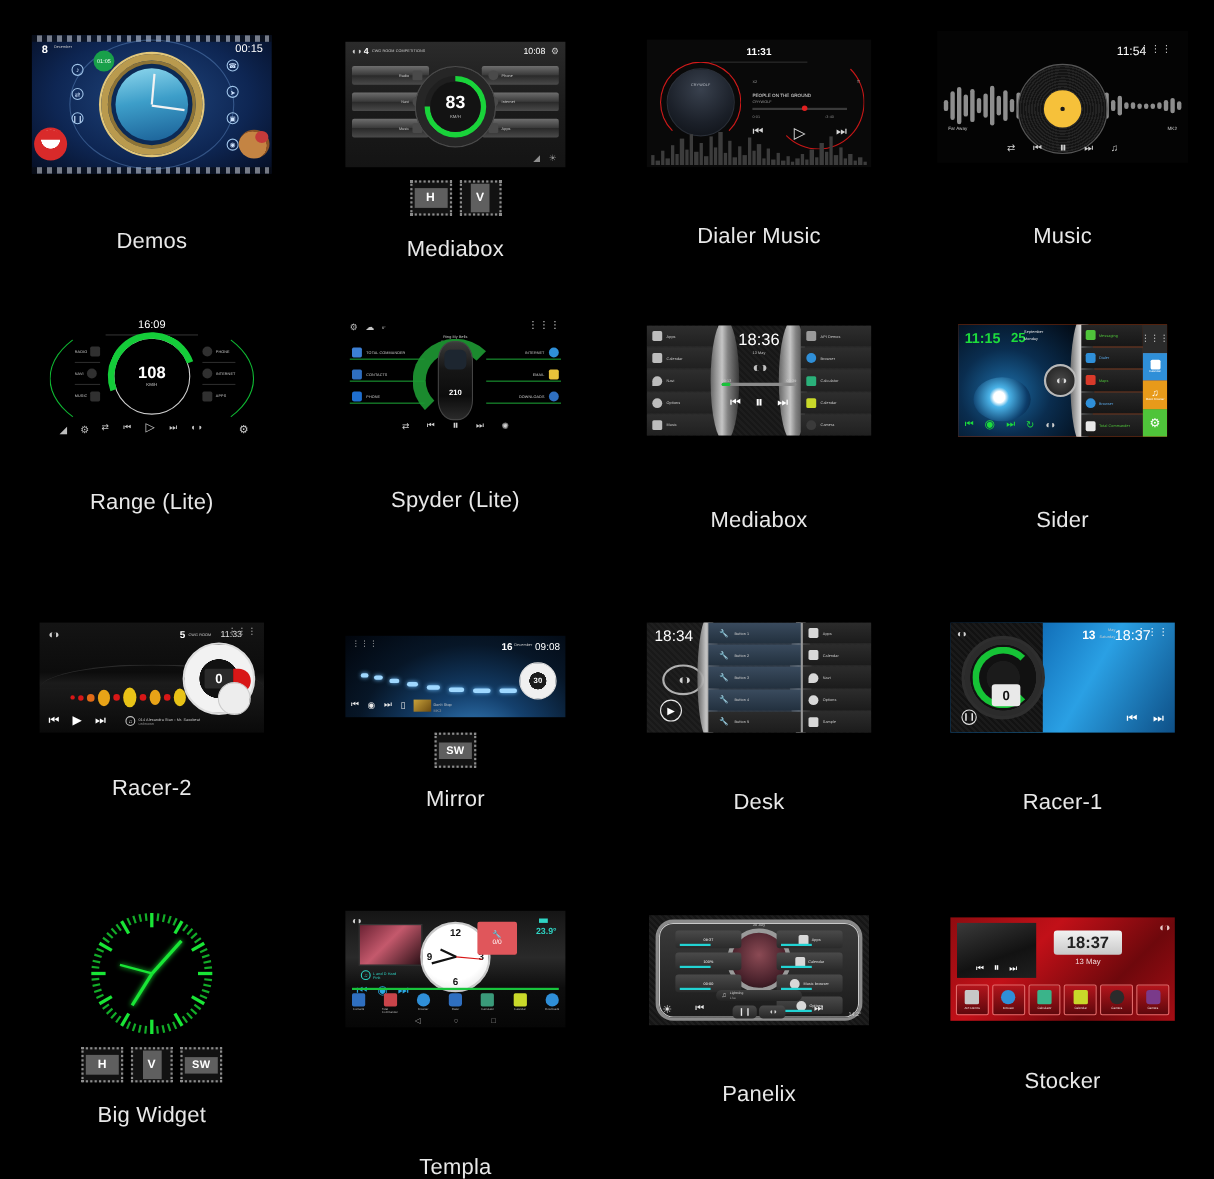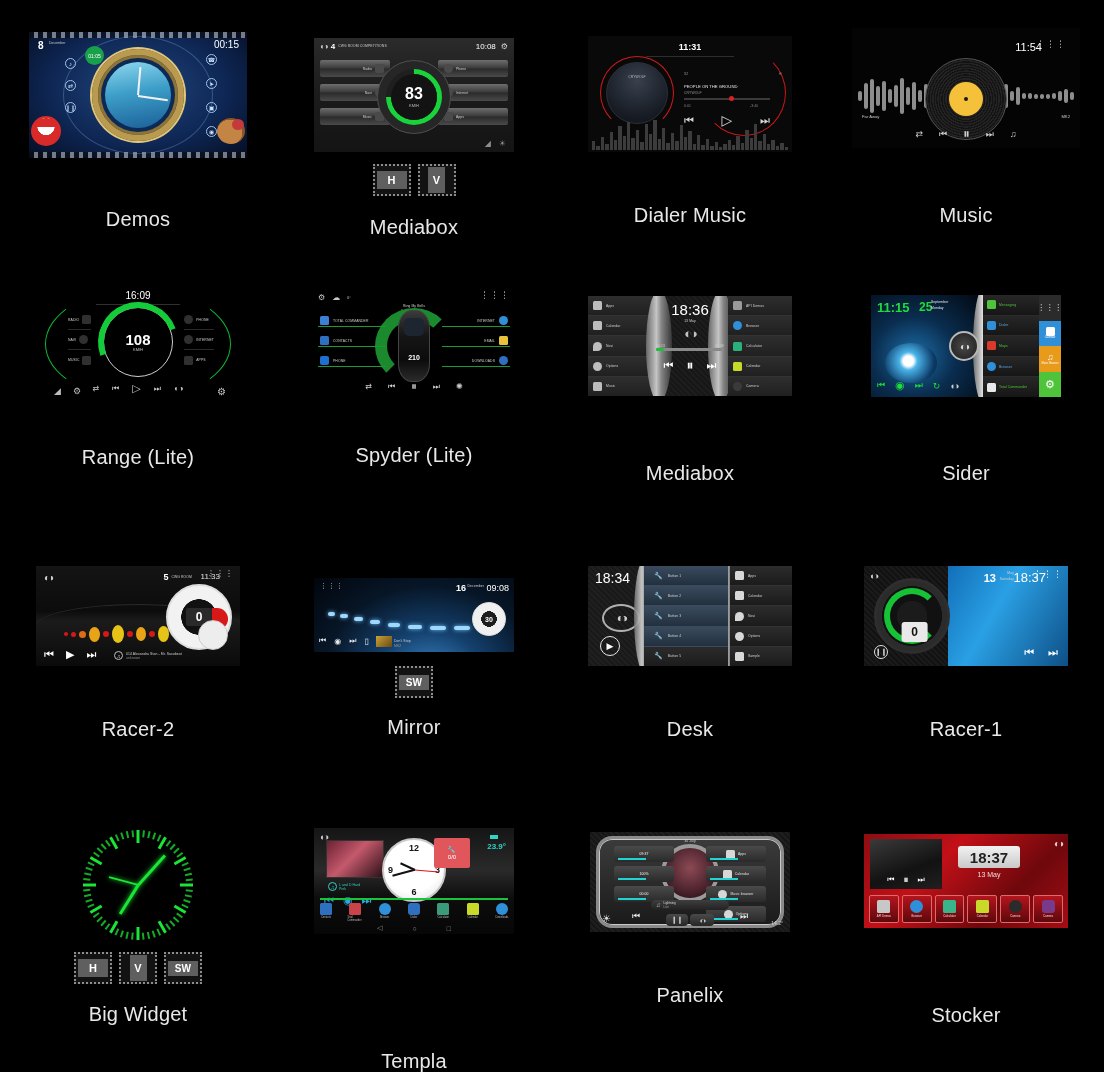--- a/index.html
+++ b/index.html
@@ -829,21 +829,21 @@
         </div>
         <div style="position:absolute;left:78px;bottom:6px;display:flex;gap:3px;align-items:center;">
           <span style="width:9px;height:9px;border-radius:50%;border:1px solid #bdbdbd;color:#ddd;font-size:5px;display:flex;align-items:center;justify-content:center;">♫</span>
           <span style="display:flex;flex-direction:column;">
             <span class="tiny">014 Alexandra Stan - Mr. Saxobeat</span>
             <span class="tiny" style="color:#8d8d8d;">unknown</span>
           </span>
         </div>
       </div>
     </div>
-    <div class="label" style="margin-top:52px;">Racer-2</div>
+    <div class="label" style="margin-top:40px;">Racer-2</div>
   </div>
 
   <div class="cell" style="justify-content:flex-start;padding-top:28px;">
     <div class="thumb-wrap">
       <div class="thumb t-mirror">
         <div style="position:absolute;left:6px;top:5px;color:#cfcfcf;font-size:7px;line-height:.8;letter-spacing:1px;">⋮⋮⋮</div>
         <div style="position:absolute;right:48px;top:5px;color:#fff;font-size:9px;font-weight:700;">16</div>
         <div class="tiny" style="position:absolute;right:30px;top:6px;">December</div>
         <div style="position:absolute;right:5px;top:5px;color:#fff;font-size:9px;">09:08</div>
         <div class="mr-dots" style="left:14px;top:34px;width:7px;"></div>
@@ -1202,16 +1202,16 @@
               <span class="sq" style="width:13px;height:13px;background:#2b2b2b;border-radius:50%;"></span>
               <span style="font-size:2.8px;color:#f2dada;">Camera</span>
             </div>
           <div class="st-ic">
               <span class="sq" style="width:13px;height:13px;background:#7a3a8a;border-radius:3px;"></span>
               <span style="font-size:2.8px;color:#f2dada;">Camera</span>
             </div>
         </div>
       </div>
     </div>
-    <div class="label" style="margin-top:76px;text-align:right;">Stocker</div>
+    <div class="label" style="margin-top:44px;text-align:right;">Stocker</div>
   </div>
 
 </div>
 
 </body></html>

